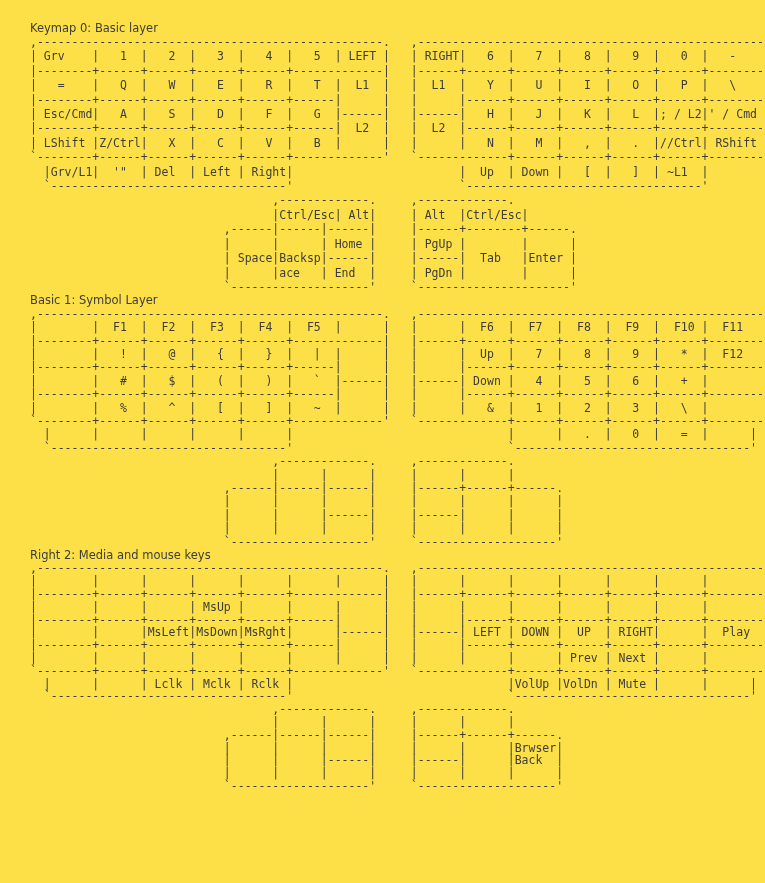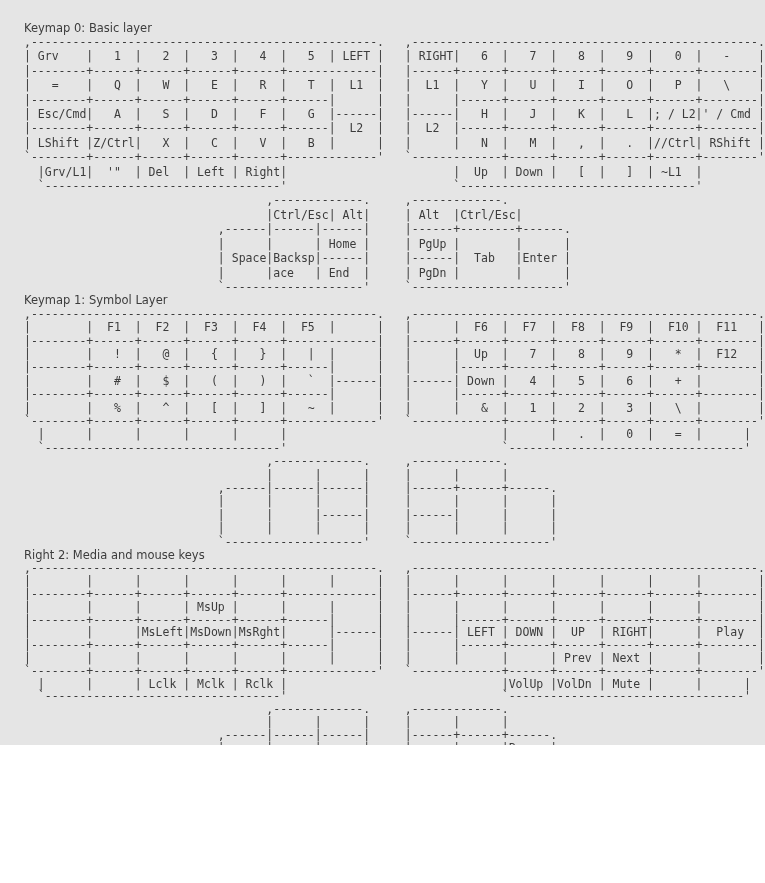--- a/index.html
+++ b/index.html
@@ -1,22 +1,22 @@
 <!DOCTYPE html>
 <html><head>
 <meta charset="utf-8">
 <style>
   html, body { margin: 0; padding: 0; background: #ffffff; }
   .doc {
     width: 765px;
-    height: 745px;
+    height: 883px;
     box-sizing: border-box;
-    padding: 21px 0 0 24px;
+    padding: 21px 0 0 30px;
     overflow: hidden;
-    background: #e5e5e5;
+    background: #fde047;
     color: #3c3c3c;
   }
   .km-title {
     font-family: "DejaVu Sans", "Liberation Sans", sans-serif;
     font-size: 11.5px;
     line-height: 14px;
     white-space: pre;
     color: #3c3c3c;
   }
   pre.art {
@@ -53,21 +53,21 @@
                                    ,-------------.     ,-------------.
                                    |Ctrl/Esc| Alt|     | Alt  |Ctrl/Esc|
                             ,------|------|------|     |------+--------+------.
                             |      |      | Home |     | PgUp |        |      |
                             | Space|Backsp|------|     |------|  Tab   |Enter |
                             |      |ace   | End  |     | PgDn |        |      |
                             `--------------------'     `----------------------'</pre>
   </section>
 
   <section>
-    <div class="km-title km-title-1">Keymap 1: Symbol Layer</div>
+    <div class="km-title km-title-1">Basic 1: Symbol Layer</div>
     <pre class="art art-1">,--------------------------------------------------.   ,--------------------------------------------------.
 |        |  F1  |  F2  |  F3  |  F4  |  F5  |      |   |      |  F6  |  F7  |  F8  |  F9  |  F10 |  F11   |
 |--------+------+------+------+------+-------------|   |------+------+------+------+------+------+--------|
 |        |   !  |   @  |   {  |   }  |   |  |      |   |      |  Up  |   7  |   8  |   9  |   *  |  F12   |
 |--------+------+------+------+------+------|      |   |      |------+------+------+------+------+--------|
 |        |   #  |   $  |   (  |   )  |   `  |------|   |------| Down |   4  |   5  |   6  |   +  |        |
 |--------+------+------+------+------+------|      |   |      |------+------+------+------+------+--------|
 |        |   %  |   ^  |   [  |   ]  |   ~  |      |   |      |   &amp;  |   1  |   2  |   3  |   \  |        |
 `--------+------+------+------+------+-------------'   `-------------+------+------+------+------+--------'
   |      |      |      |      |      |                               |      |   .  |   0  |   =  |      |

